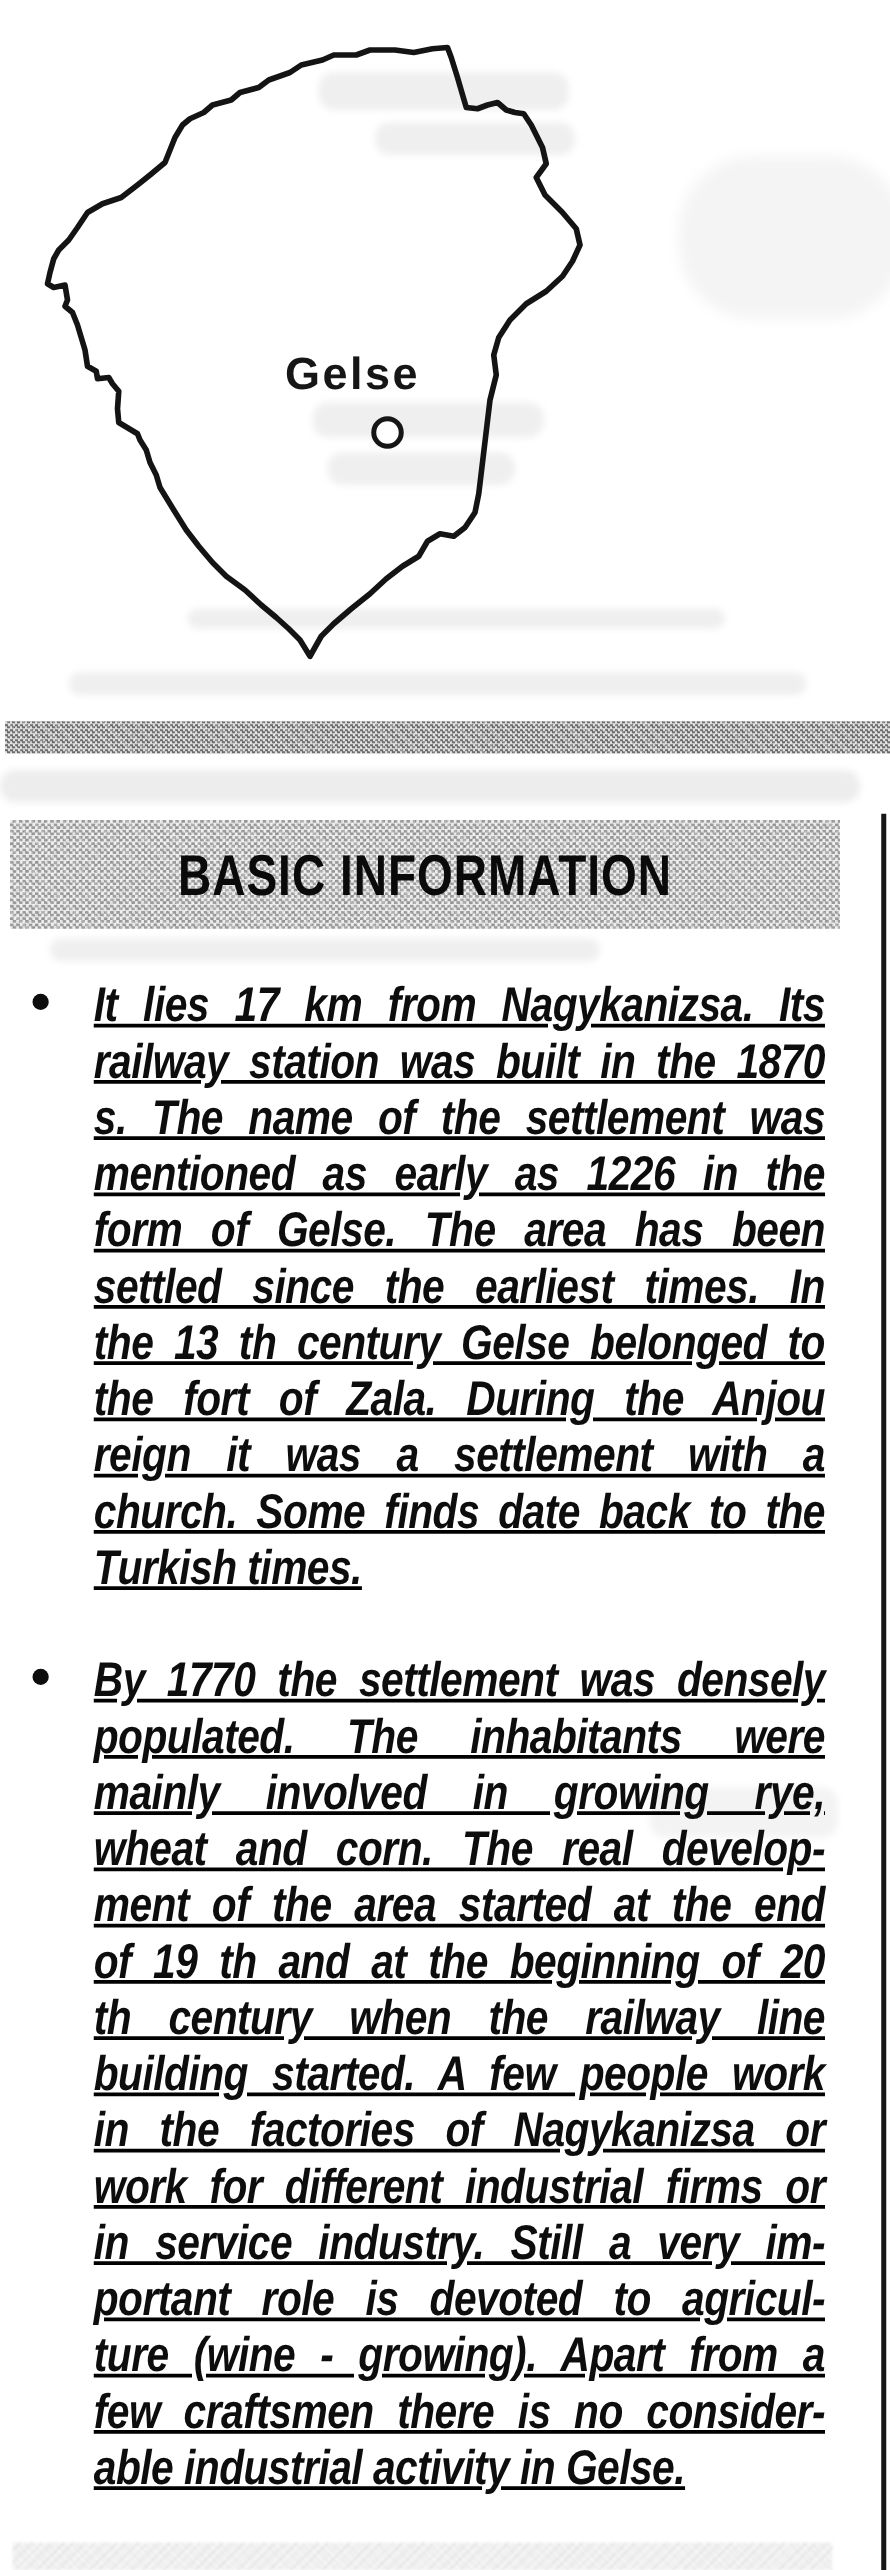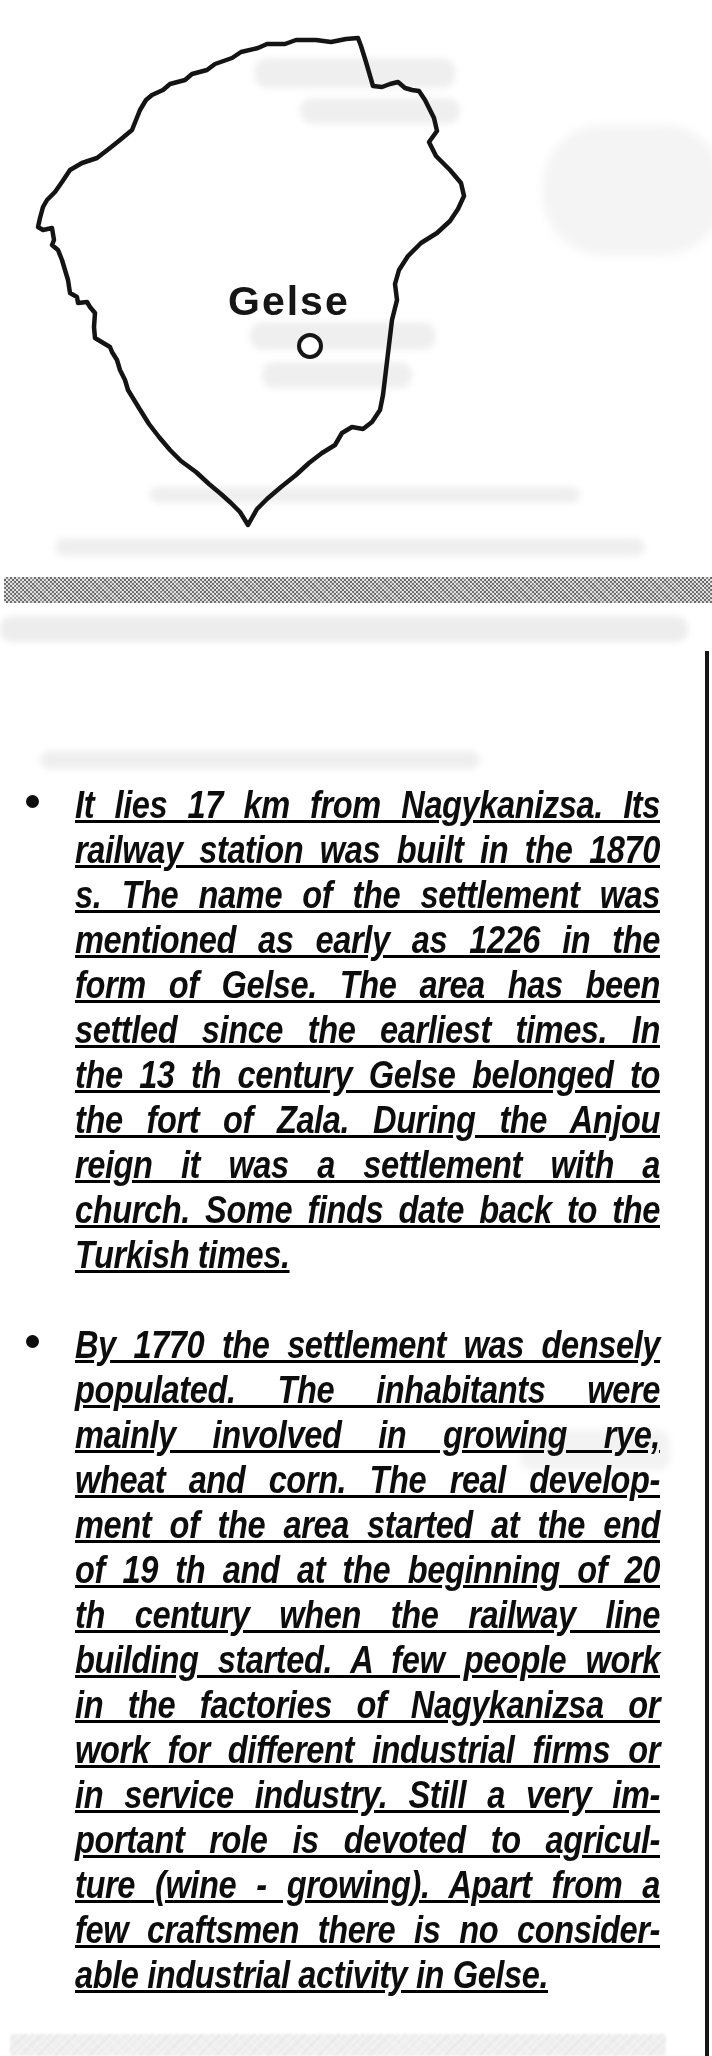--- a/index.html
+++ b/index.html
@@ -15,21 +15,21 @@
     background:var(--paper); overflow:hidden; margin:0 auto;
     font-family:"Liberation Sans",sans-serif;
   }
   
   .ghost{position:absolute; background:#efefef; border-radius:12px; filter:blur(3px);}
   .blob{position:absolute; background:#f4f4f4; border-radius:60px; filter:blur(5px);}
   
   .map-svg{position:absolute; left:0; top:0;}
   .map-label{
     position:absolute; left:228px; top:278px;
-    font-size:41px; font-weight:bold; letter-spacing:2px; color:#161616;
+    font-size:36px; font-weight:bold; letter-spacing:2px; color:#161616;
   }
   .town-marker{
     position:absolute; left:297px; top:333px; width:26px; height:26px;
     border:4px solid #161616; border-radius:50%; background:#fff; box-sizing:border-box;
   }
   
   .dither{
     background-image:
       repeating-linear-gradient(45deg, rgba(255,255,255,.22) 0 2px, rgba(0,0,0,0) 2px 9px),
       repeating-linear-gradient(-45deg, rgba(0,0,0,.07) 0 1px, rgba(0,0,0,0) 1px 6px),
@@ -107,20 +107,23 @@
              L43,230 L38,227 L40,218 L43,207 L47,200 L55,192 L62,182 L70,170
              L82,163 L97,158 L110,148 L120,140 L132,130 L140,110 L146,100
              L152,95 L163,90 L170,84 L185,80 L192,74 L207,70 L215,64 L232,58
              L241,52 L258,48 L267,44 L285,44 L296,40 L316,40 L331,42 L346,39 Z"></path>
   </svg>
   <div class="map-label">Gelse</div>
   <div class="town-marker"></div>
 
   <div class="divider-bar dither"></div>
 
+  <div class="header-box dither">
+    <span class="header-title">BASIC INFORMATION</span>
+  </div>
 
   <div class="bullet-list">
       <div class="bullet-row">
         <span class="dot"></span>
         <div class="lines">
           <div class="tline">It lies 17 km from Nagykanizsa. Its</div>
           <div class="tline">railway station was built in the 1870</div>
           <div class="tline">s. The name of the settlement was</div>
           <div class="tline">mentioned as early as 1226 in the</div>
           <div class="tline">form of Gelse. The area has been</div>

